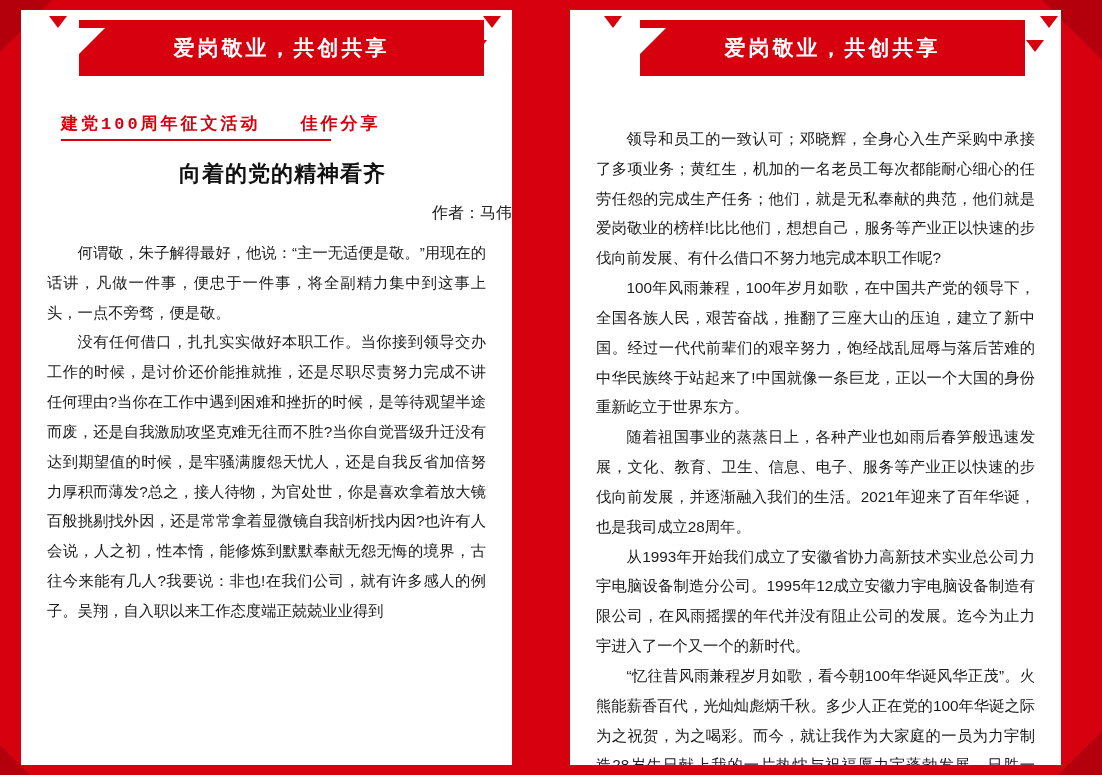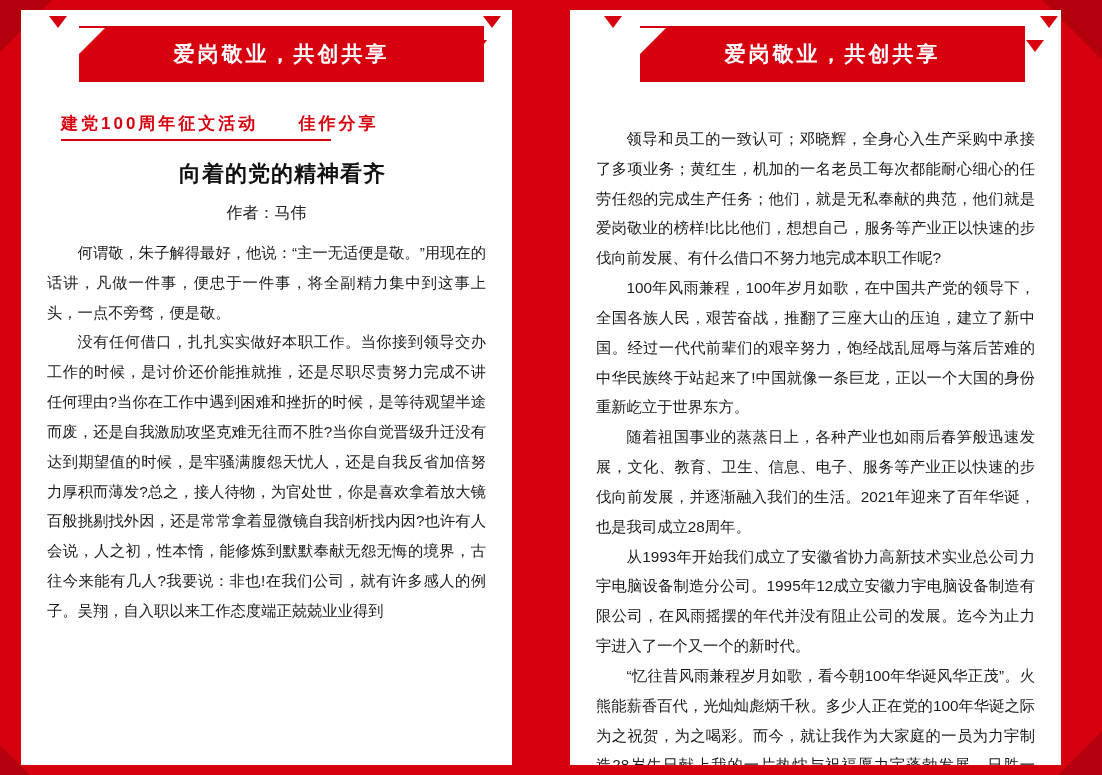--- a/index.html
+++ b/index.html
@@ -63,21 +63,21 @@
   .page-right { left: 570px; }
 
   
   .banner-wrap {
     position: relative;
     height: 92px;
   }
   .banner {
     position: absolute;
     left: 58px;
-    top: 16px;
+    top: 10px;
     right: 28px;
     height: 56px;
     background: #d7000f;
     color: #ffffff;
     display: flex;
     align-items: center;
     justify-content: center;
   }
   .banner-right .banner {
     left: 70px;
@@ -119,41 +119,42 @@
     margin: 10px 40px 0 40px;
     color: #d7000f;
     font-size: 17px;
     font-weight: bold;
     letter-spacing: 2px;
     text-align: left;
     position: relative;
     display: flex;
     gap: 40px;
     justify-content: flex-start;
+    font-family: Liberation Mono, monospace;
   }
   .subhead .sub-a { letter-spacing: 3px; }
   .subhead .sub-b { letter-spacing: 3px; }
   .subhead-rule {
     margin: 4px 40px 0 40px;
     border-bottom: 2px solid #d7000f;
     height: 0;
     width: 270px;
   }
   .doc-title {
     margin: 18px 0 0 0;
     text-align: center;
     font-size: 22px;
     font-weight: bold;
     color: #111111;
     letter-spacing: 1px;
     padding-left: 32px;
   }
   .doc-author {
     margin: 14px 0 0 0;
-    text-align: center;
+    text-align: right;
     font-size: 16px;
     color: #222222;
   }
 
   .body-text {
     margin: 14px 26px 0 26px;
     font-size: 15.3px;
     line-height: 1.95;
     color: #1a1a1a;
     text-align: justify;

